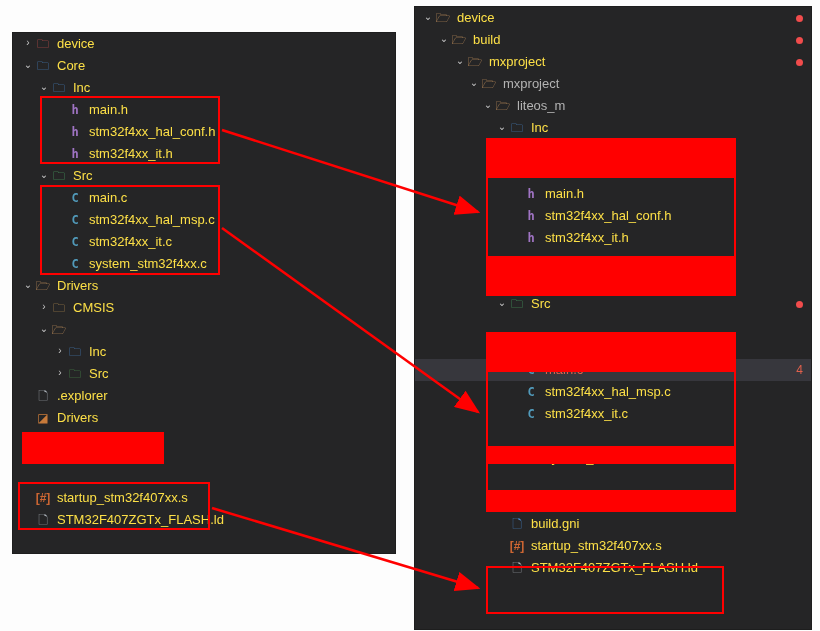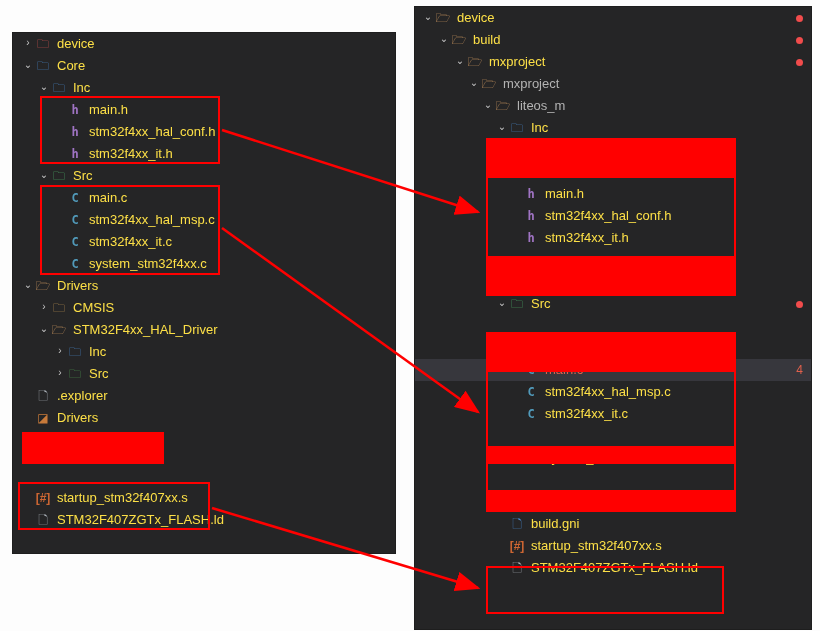--- a/index.html
+++ b/index.html
@@ -162,21 +162,20 @@
   <div class="row">
     <span class="indent" style="width:24px"></span>
     <span class="chev closed"></span>
     <span class="ico ico-folder">🗀</span>
     <span class="label">CMSIS</span>
   </div>
   <div class="row">
     <span class="indent" style="width:24px"></span>
     <span class="chev open"></span>
     <span class="ico ico-folder-open">🗁</span>
-    <span class="label">STM32F4xx_HAL_Driver</span>
   </div>
   <div class="row">
     <span class="indent" style="width:40px"></span>
     <span class="chev closed"></span>
     <span class="ico ico-folder-blue">🗀</span>
     <span class="label">Inc</span>
   </div>
   <div class="row">
     <span class="indent" style="width:40px"></span>
     <span class="chev closed"></span>

